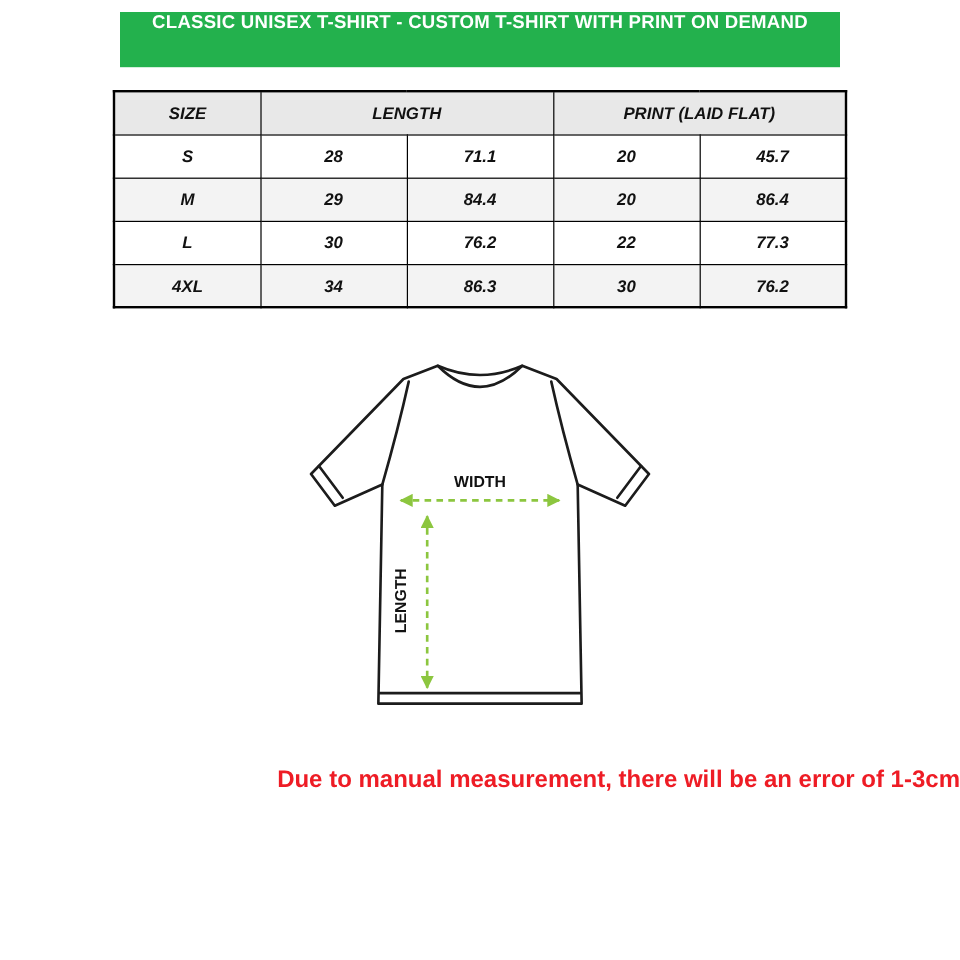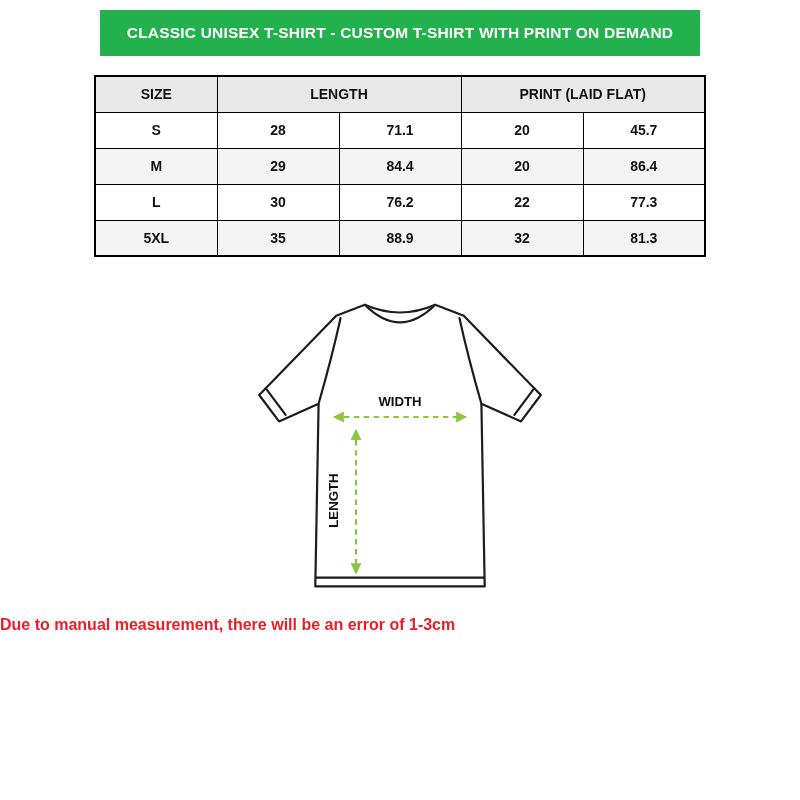--- a/index.html
+++ b/index.html
@@ -7,45 +7,45 @@
     width: 800px; height: 800px;
     background: #ffffff;
     font-family: "Liberation Sans", sans-serif;
     overflow: hidden;
   }
   .banner {
     width: 600px; height: 46px;
     margin: 10px auto 0;
     background: var(--banner-green, #23b14d);
     color: #ffffff;
-    display: flex; align-items: center; justify-content: center;
+    display: flex; justify-content: center;
     font-weight: bold; font-size: 15.5px;
     letter-spacing: 0.2px; text-align: center;
   }
   .size-table-wrap { width: 612px; margin: 19px auto 0; }
   table.size-table {
     width: 100%;
     border-collapse: collapse;
     border: 2px solid var(--table-border, #000);
     table-layout: fixed;
   }
   .size-table th, .size-table td {
     border: 1px solid var(--table-border, #000);
     height: 36px;
     text-align: center; vertical-align: middle;
-    font-size: 14px; font-weight: bold; color: #111;
+    font-size: 14px; font-weight: bold; color: #111; font-style: italic;
   }
   .size-table thead th { background: var(--header-gray, #e8e8e8); }
   .size-table tbody tr:nth-child(even) { background: var(--row-stripe, #f3f3f3); }
   .diagram-wrap { width: 330px; margin: 40px auto 0; }
   .note {
-    margin-top: 20px;
-    text-align: left;
+    margin-top: 42px;
+    text-align: right;
     color: var(--note-red, #ee1c25);
-    font-weight: bold; font-size: 16px;
+    font-weight: bold; font-size: 20px;
   }
   svg text.measure-label {
     font-family: "Liberation Sans", sans-serif;
     font-weight: bold; font-size: 12px; fill: #111;
   }
   .tshirt { fill: #ffffff; stroke: #1c1c1c; stroke-width: 2; stroke-linejoin: round; }
   .tshirt-line { fill: none; stroke: #1c1c1c; stroke-width: 2; stroke-linecap: round; }
   .arrow-line { stroke: var(--arrow-green, #8cc63f); stroke-width: 2; stroke-dasharray: 5 4; }
   .arrowhead { fill: var(--arrow-green, #8cc63f); }
 </style>
@@ -88,25 +88,25 @@
         <td>86.4</td>
       </tr>
       <tr>
         <td>L</td>
         <td>30</td>
         <td>76.2</td>
         <td>22</td>
         <td>77.3</td>
       </tr>
       <tr>
-        <td>5XL</td>
-        <td>35</td>
-        <td>88.9</td>
-        <td>32</td>
-        <td>81.3</td>
+        <td>4XL</td>
+        <td>34</td>
+        <td>86.3</td>
+        <td>30</td>
+        <td>76.2</td>
       </tr>
     </tbody>
   </table>
 </div>
 
 <div class="diagram-wrap">
   <svg width="330" height="295" viewBox="0 15 300 268" xmlns="http://www.w3.org/2000/svg">
     <defs>
       <marker id="ah" viewBox="0 0 10 10" refX="9" refY="5" markerWidth="5" markerHeight="5" orient="auto-start-reverse">
         <path d="M 0 0 L 10 5 L 0 10 Z" class="arrowhead"></path>

